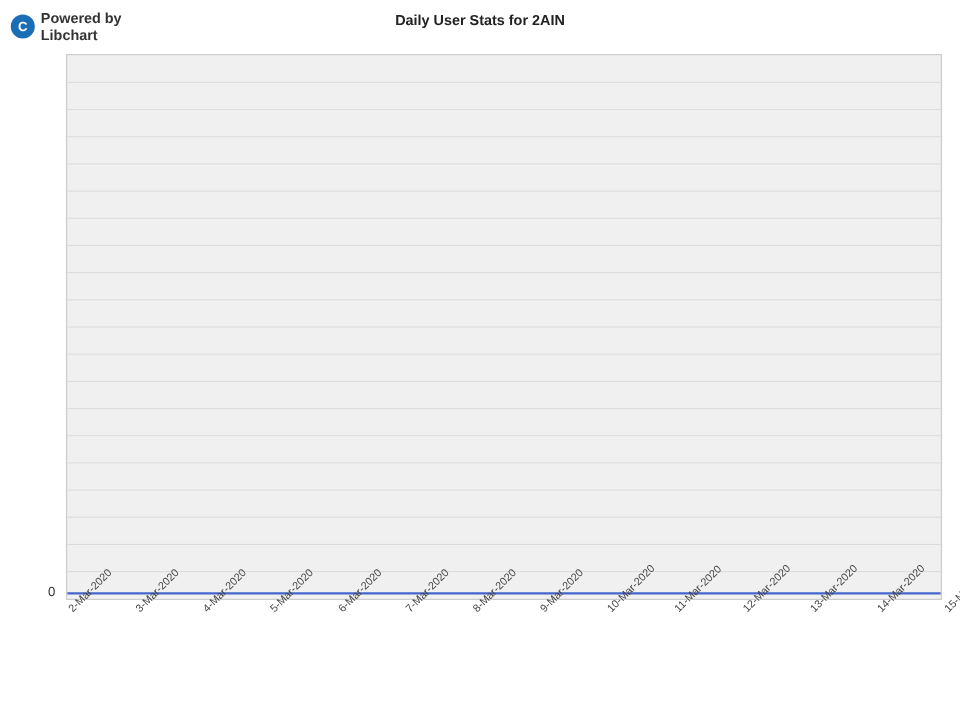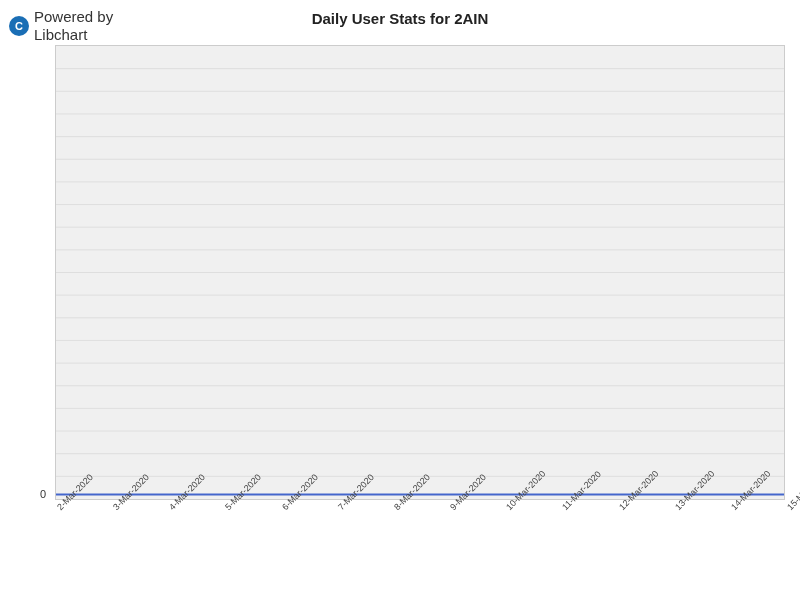--- a/index.html
+++ b/index.html
@@ -19,33 +19,34 @@
       left: 8px;
       display: flex;
       align-items: center;
       gap: 4px;
     }
     .logo-icon {
       width: 22px;
       height: 22px;
     }
     .logo-text {
-      font-size: 15px;
+      font-size: 12px;
       color: #333;
       line-height: 1.2;
+      font-weight: bold;
     }
 
     
     .chart-title {
       position: absolute;
       top: 10px;
       left: 0;
       right: 0;
       text-align: center;
-      font-size: 15px;
+      font-size: 12px;
       font-weight: bold;
       color: #222;
     }
 
     
     .chart-container {
       position: absolute;
       top: 45px;
       left: 55px;
       right: 15px;

